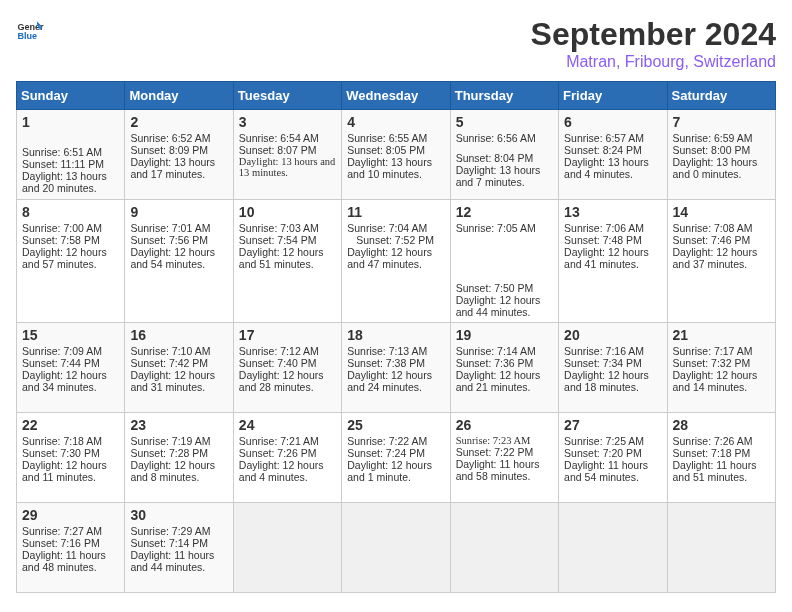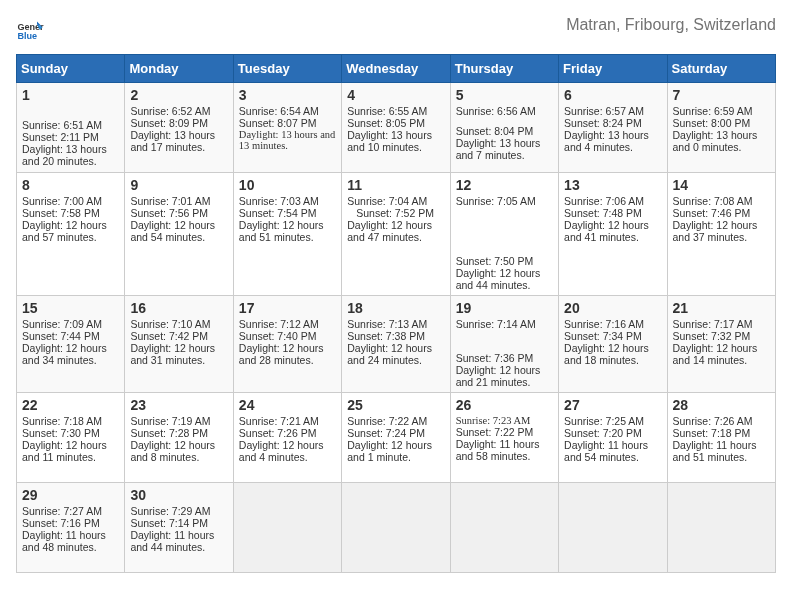--- a/index.html
+++ b/index.html
@@ -28,21 +28,21 @@
     .title-section {
       text-align: right;
     }
     .month-title {
       font-size: 32px;
       font-weight: bold;
       color: #333;
     }
     .location-title {
       font-size: 16px;
-      color: #737373;
+      color: #8b5cf6;
     }
     table {
       width: 100%;
       border-collapse: collapse;
       table-layout: fixed;
     }
     thead tr th {
       background: #2a6db5;
       color: white;
       font-size: 13px;
@@ -79,20 +79,21 @@
 <div class="header-section">
   <div class="logo">
     <svg class="logo-icon" viewBox="0 0 40 40">
       <text x="2" y="20" font-size="13" font-weight="bold" fill="#333">General</text>
       <text x="2" y="33" font-size="13" font-weight="bold" fill="#1a6bbf">Blue</text>
       <polygon points="30,8 38,16 30,12" fill="#1a6bbf"></polygon>
       <polygon points="30,12 38,16 34,20" fill="#2a8ad4"></polygon>
     </svg>
   </div>
   <div class="title-section">
+    <div class="month-title">September 2024</div>
     <div class="location-title">Matran, Fribourg, Switzerland</div>
   </div>
 </div>
 
 <table>
   <thead>
     <tr>
       <th>Sunday</th>
       <th>Monday</th>
       <th>Tuesday</th>
@@ -100,21 +101,21 @@
       <th>Thursday</th>
       <th>Friday</th>
       <th>Saturday</th>
     </tr>
   </thead>
   <tbody id="calendar-body">
   <tr>
         <td>
           <span class="day-number">1</span>
           <span style="display: block; margin-top: 16px;">Sunrise: 6:51 AM</span>
-          <span style="display: block;">Sunset: 2:11 PM</span>
+          <span style="display: block;">Sunset: 11:11 PM</span>
           <span style="display: block;">Daylight: 13 hours and 20 minutes.</span>
         </td>
         <td>
           <span class="day-number">2</span>
           <span style="display: block;">Sunrise: 6:52 AM</span>
           <span style="display: block;">Sunset: 8:09 PM</span>
           <span style="display: block;">Daylight: 13 hours and 17 minutes.</span>
         </td>
         <td>
           <span class="day-number">3</span>
@@ -212,21 +213,21 @@
         </td>
         <td>
           <span class="day-number">18</span>
           <span style="display: block;">Sunrise: 7:13 AM</span>
           <span style="display: block;">Sunset: 7:38 PM</span>
           <span style="display: block;">Daylight: 12 hours and 24 minutes.</span>
         </td>
         <td>
           <span class="day-number">19</span>
           <span style="display: block;">Sunrise: 7:14 AM</span>
-          <span style="display: block; margin-top: 22px;">Sunset: 7:36 PM</span>
+          <span style="display: block;">Sunset: 7:36 PM</span>
           <span style="display: block;">Daylight: 12 hours and 21 minutes.</span>
         </td>
         <td>
           <span class="day-number">20</span>
           <span style="display: block;">Sunrise: 7:16 AM</span>
           <span style="display: block;">Sunset: 7:34 PM</span>
           <span style="display: block;">Daylight: 12 hours and 18 minutes.</span>
         </td>
         <td>
           <span class="day-number">21</span>

